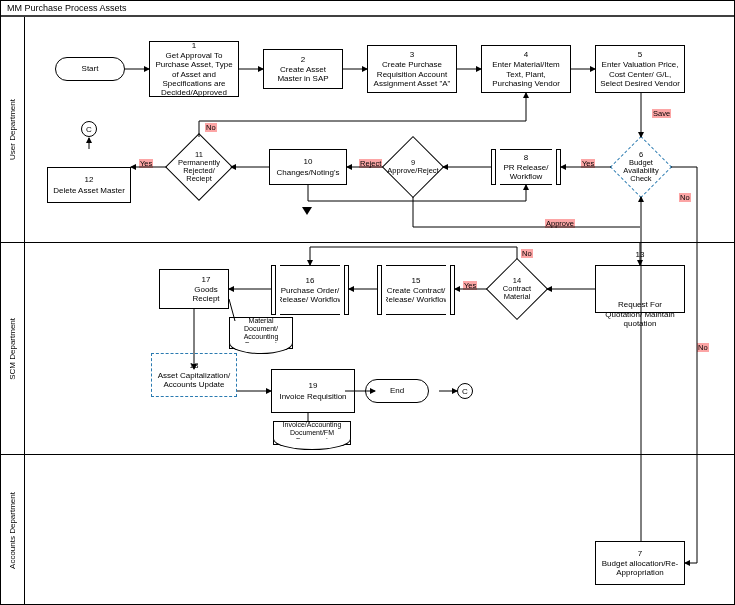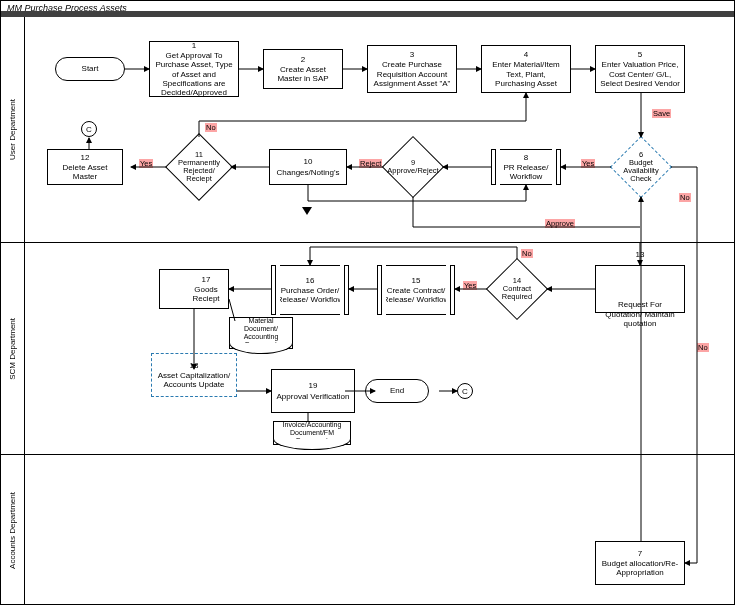--- a/index.html
+++ b/index.html
@@ -1,18 +1,18 @@
 <!DOCTYPE html>
 <html><head>
 <meta charset="utf-8">
 <style>
   * { box-sizing: border-box; }
   body { margin: 0; font-family: Arial, sans-serif; font-size: 8px; color: #000; background:#fff; }
   .page { width: 735px; height: 605px; border: 1px solid #000; position: relative; }
-  .title-bar { height: 16px; border-bottom: 6px solid #404040; padding: 2px 6px; font-size: 9px; font-style: italic; }
+  .title-bar { height: 16px; border-bottom: 2px solid #404040; padding: 2px 6px; font-size: 9px; }
   .swimlanes { position: absolute; left: 0; top: 16px; width: 735px; height: 589px; }
   .lane { position: absolute; left: 0; width: 735px; border-bottom: 1px solid #000; }
   .lane:last-child { border-bottom: none; }
   .lane-label { position: absolute; left: 0; top: 0; bottom: 0; width: 24px; border-right: 1px solid #000; display: flex; align-items: center; justify-content: center; }
   .lane-label span { writing-mode: vertical-rl; transform: rotate(180deg); font-size: 8px; }
   .lane-body { position: absolute; left: 24px; top: 0; right: 0; bottom: 0; }
 
   .node { position: absolute; border: 1px solid #000; background: #fff; text-align: center; display: flex; flex-direction: column; align-items: center; justify-content: center; padding: 2px 4px; line-height: 1.15; }
   .node .num { font-size: 8px; margin-bottom: 1px; }
   .dashed { border: 1px dashed #2a7ab0; }
@@ -66,21 +66,21 @@
         <div class="node" style="left:238px; top:32px; width:80px; height:40px;">
             <span class="num">2</span>
             <span>Create Asset Master in SAP</span>
           </div>
         <div class="node" style="left:342px; top:28px; width:90px; height:48px;">
             <span class="num">3</span>
             <span>Create Purchase Requisition Account Assignment Asset "A"</span>
           </div>
         <div class="node" style="left:456px; top:28px; width:90px; height:48px;">
             <span class="num">4</span>
-            <span>Enter Material/Item Text, Plant, Purchasing Asset</span>
+            <span>Enter Material/Item Text, Plant, Purchasing Vendor</span>
           </div>
         <div class="node" style="left:570px; top:28px; width:90px; height:48px;">
             <span class="num">5</span>
             <span>Enter Valuation Price, Cost Center/ G/L, Select Desired Vendor</span>
           </div>
 
         <div class="diamond" style="left:594px; top:128px; width:44px; height:44px;">
           <div class="d-shape dashed"></div>
           <div class="d-text">
               <span class="num">6</span>
@@ -107,21 +107,21 @@
           </div>
 
         <div class="diamond" style="left:150px; top:126px; width:48px; height:48px;">
           <div class="d-shape"></div>
           <div class="d-text">
               <span class="num">11</span>
               <span>Permanently Rejected/ Reciept</span>
             </div>
         </div>
 
-        <div class="node" style="left:22px; top:132px; width:76px; height:36px;">
+        <div class="node" style="left:22px; top:150px; width:84px; height:36px;">
             <span class="num">12</span>
             <span>Delete Asset Master</span>
           </div>
 
         <div class="connector" style="left:56px; top:104px;">C</div>
 
         <div class="lbl" style="left:627px; top:92px;">Save</div>
         <div class="lbl" style="left:556px; top:142px;">Yes</div>
         <div class="lbl" style="left:654px; top:176px;">No</div>
         <div class="lbl" style="left:334px; top:142px;">Reject</div>
@@ -171,21 +171,21 @@
 
         <div class="node" style="left:570px; top:22px; width:90px; height:48px;gap:40px;">
             <span class="num">13</span>
             <span>Request For Quotation/ Maintain quotation</span>
           </div>
 
         <div class="diamond" style="left:470px; top:24px; width:44px; height:44px;">
           <div class="d-shape"></div>
           <div class="d-text">
               <span class="num">14</span>
-              <span>Contract Required</span>
+              <span>Contract Material</span>
             </div>
         </div>
 
         <div class="node predef" style="left:352px; top:22px; width:78px; height:50px;">
             <span class="num">15</span>
             <span>Create Contract/ Release/ Workflow</span>
           </div>
         <div class="node predef" style="left:246px; top:22px; width:78px; height:50px;">
             <span class="num">16</span>
             <span>Purchase Order/ Release/ Workflow</span>
@@ -197,21 +197,21 @@
         <div class="node document" style="left:204px; top:74px; width:64px; height:32px; font-size:7px;">
             <span>Material Document/ Accounting Document</span>
           </div>
 
         <div class="node dashed" style="left:126px; top:110px; width:86px; height:44px;">
             <span class="num">18</span>
             <span>Asset Capitalization/ Accounts Update</span>
           </div>
         <div class="node" style="left:246px; top:126px; width:84px; height:44px;">
             <span class="num">19</span>
-            <span>Approval Verification</span>
+            <span>Invoice Requisition</span>
           </div>
         <div class="node document" style="left:248px; top:178px; width:78px; height:24px; font-size:7px;">
             <span>Invoice/Accounting Document/FM Document</span>
           </div>
         <div class="node terminator" style="left:340px; top:136px; width:64px; height:24px;">
             <span>End</span>
           </div>
         <div class="connector" style="left:432px; top:140px;">C</div>
 
         <div class="lbl" style="left:672px; top:100px;">No</div>

